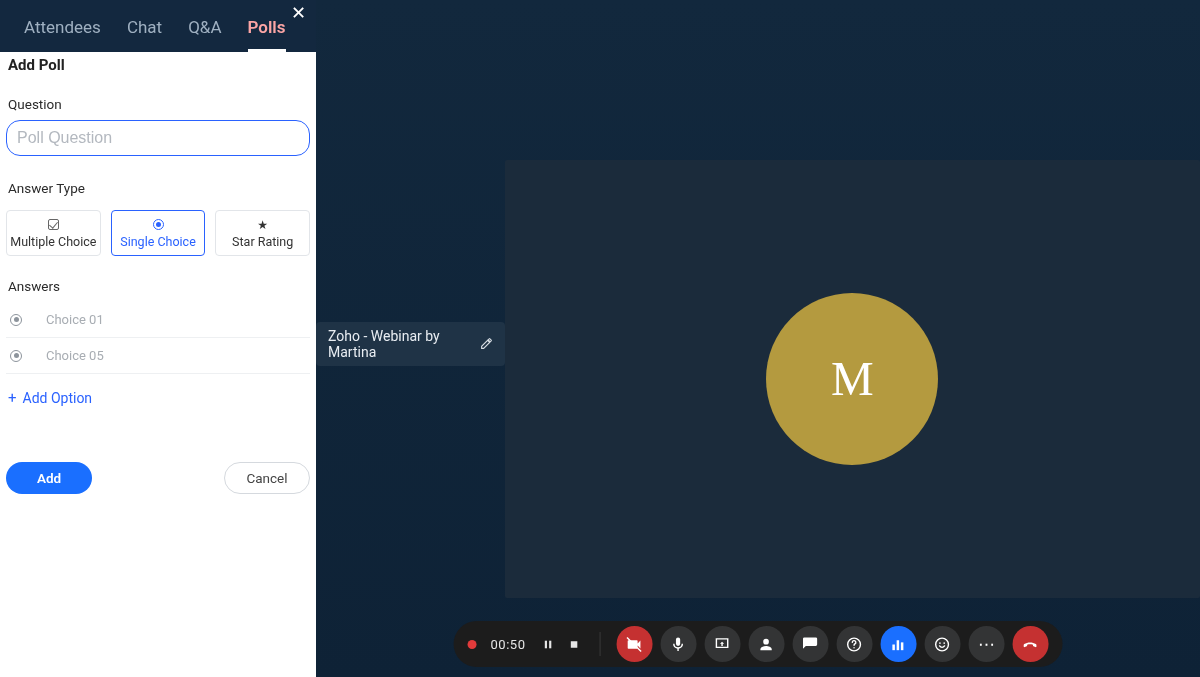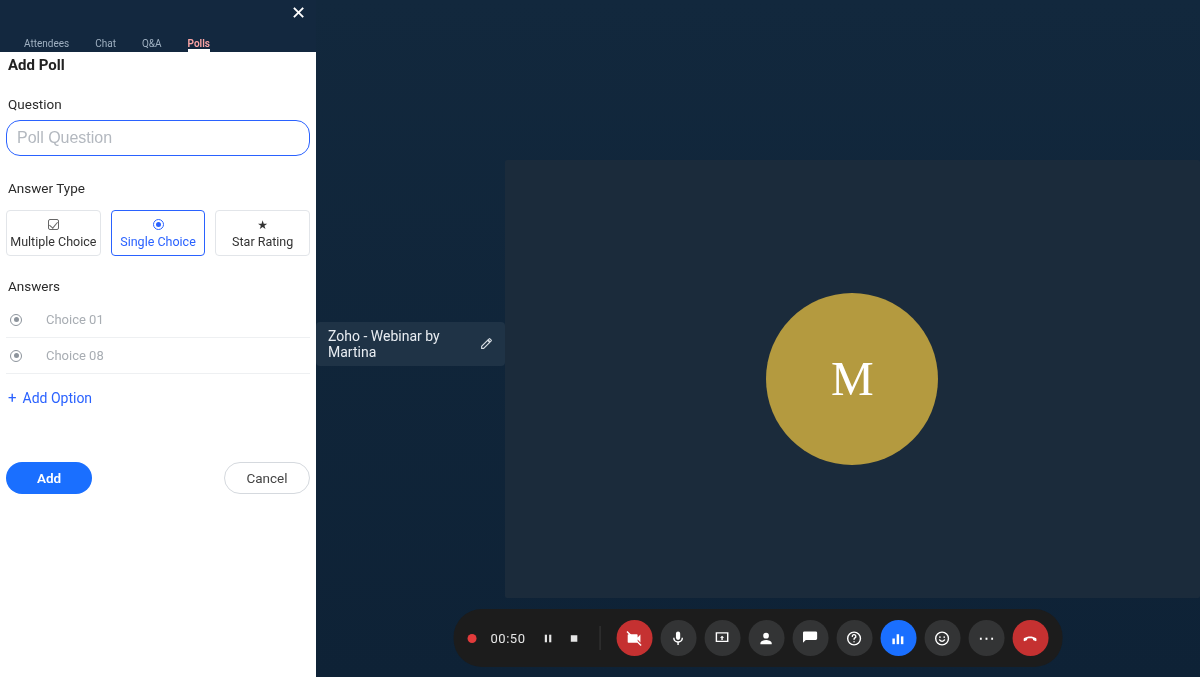--- a/index.html
+++ b/index.html
@@ -4,21 +4,21 @@
 <style>
   * { box-sizing: border-box; margin: 0; padding: 0; }
   html, body { width: 1200px; height: 677px; font-family: -apple-system, BlinkMacSystemFont, "Segoe UI", Roboto, Arial, sans-serif; overflow: hidden; }
   body { display: flex; background: #0f2a3f; }
 
   
   .sidebar { width: 332px; height: 100%; background: #fff; display: flex; flex-direction: column; position: relative; }
   .sidebar-header { background: #13283f; height: 52px; display: flex; align-items: flex-end; padding: 0 16px; position: relative; }
   .close-btn { position: absolute; top: 4px; right: 10px; color: #fff; font-size: 18px; line-height: 1; cursor: pointer; font-weight: 300; }
   .tabs { display: flex; gap: 26px; align-items: flex-end; height: 100%; padding-left: 8px; }
-  .tab { color: #9fb0c1; font-size: 10px; cursor: pointer; border-bottom: 3px solid transparent; }
+  .tab { color: #9fb0c1; font-size: 17px; padding-bottom: 12px; cursor: pointer; border-bottom: 3px solid transparent; }
   .tab.active { color: #fca5a5; font-weight: 600; border-bottom-color: #fff; }
 
   .panel-body { padding: 0 6px 0 6px; flex: 1; overflow: auto; }
   .panel-title { font-size: 15px; font-weight: 700; color: #222; padding: 4px 2px 16px 2px; }
   .field-label { font-size: 13.5px; color: #2b2b2b; padding: 6px 2px 8px 2px; }
   .text-input { width: 100%; border: 1px solid #2a62ff; border-radius: 14px; padding: 8px 10px; font-size: 16px; color: #333; outline: none; }
   .text-input::placeholder { color: #b3b8bf; }
 
   .answer-types { display: flex; gap: 10px; margin-top: 6px; }
   .type-card { flex: 1; border: 1px solid #e2e5e9; border-radius: 4px; height: 46px; display: flex; flex-direction: column; align-items: center; justify-content: center; gap: 2px; font-size: 12.5px; color: #333; cursor: pointer; background: #fff; }
@@ -48,21 +48,21 @@
   .main { flex: 1; position: relative; background: linear-gradient(#12283d 0%, #0e2236 100%); display: flex; flex-direction: row; align-items: center; }
   .title-pill { margin-top: 10px; background: #1f3346; color: #e8edf2; font-size: 14px; padding: 6px 12px; border-radius: 4px; display: flex; align-items: center; gap: 10px; }
   .pencil-icon { display:inline-flex; }
   .pencil-icon svg { width: 13px; height: 13px; }
 
   .video-frame { margin-top: 80px; width: 786px; height: 438px; background: #1b2b3b; border-radius: 2px; display: flex; align-items: center; justify-content: center; }
   .avatar-circle { width: 172px; height: 172px; border-radius: 50%; background: #b49a3f; display: flex; align-items: center; justify-content: center; }
   .avatar-letter { color: #fff; font-size: 48px; font-weight: 400; font-family: Georgia, 'Times New Roman', serif; }
 
   
-  .control-bar { position: absolute; bottom: 10px; left: 50%; transform: translateX(-50%); background: #1c1c1c; border-radius: 28px; height: 58px; display: flex; align-items: center; padding: 4px 14px; gap: 8px; }
+  .control-bar { position: absolute; bottom: 10px; left: 50%; transform: translateX(-50%); background: #1c1c1c; border-radius: 28px; height: 46px; display: flex; align-items: center; padding: 4px 14px; gap: 8px; }
   .rec-dot { width: 9px; height: 9px; background: #e23b3b; border-radius: 50%; margin-right: 6px; }
   .timer { color: #e6e6e6; font-size: 13px; margin-right: 6px; letter-spacing: 0.5px; }
   .mini-btn { color: #e6e6e6; width: 18px; display: flex; align-items: center; justify-content: center; cursor: pointer; }
   .mini-btn svg { width: 13px; height: 13px; }
   .vdiv { width: 1px; height: 24px; background: #3a3a3a; margin: 0 8px; }
   .cbtn { width: 36px; height: 36px; border-radius: 50%; background: #333435; display: flex; align-items: center; justify-content: center; cursor: pointer; }
   .cbtn.red { background: #c53131; }
   .cbtn.blue { background: #1a6fff; }
   .cbtn svg { width: 17px; height: 17px; fill: #fff; }
   .cbtn .txt { color:#fff; font-size:17px; line-height:1; }
@@ -114,21 +114,21 @@
       <div class="answer-row">
         <span class="radio-outer">
             <span class="inner"></span>
           </span>
         <span class="answer-text">Choice 01</span>
       </div>
       <div class="answer-row">
         <span class="radio-outer">
             <span class="inner"></span>
           </span>
-        <span class="answer-text">Choice 08</span>
+        <span class="answer-text">Choice 05</span>
       </div>
       <div class="add-option">
         <span class="plus">+</span>
         <span>Add Option</span>
       </div>
     </div>
 
     <div class="form-actions">
       <div class="btn btn-primary">Add</div>
       <div class="btn btn-secondary">Cancel</div>

